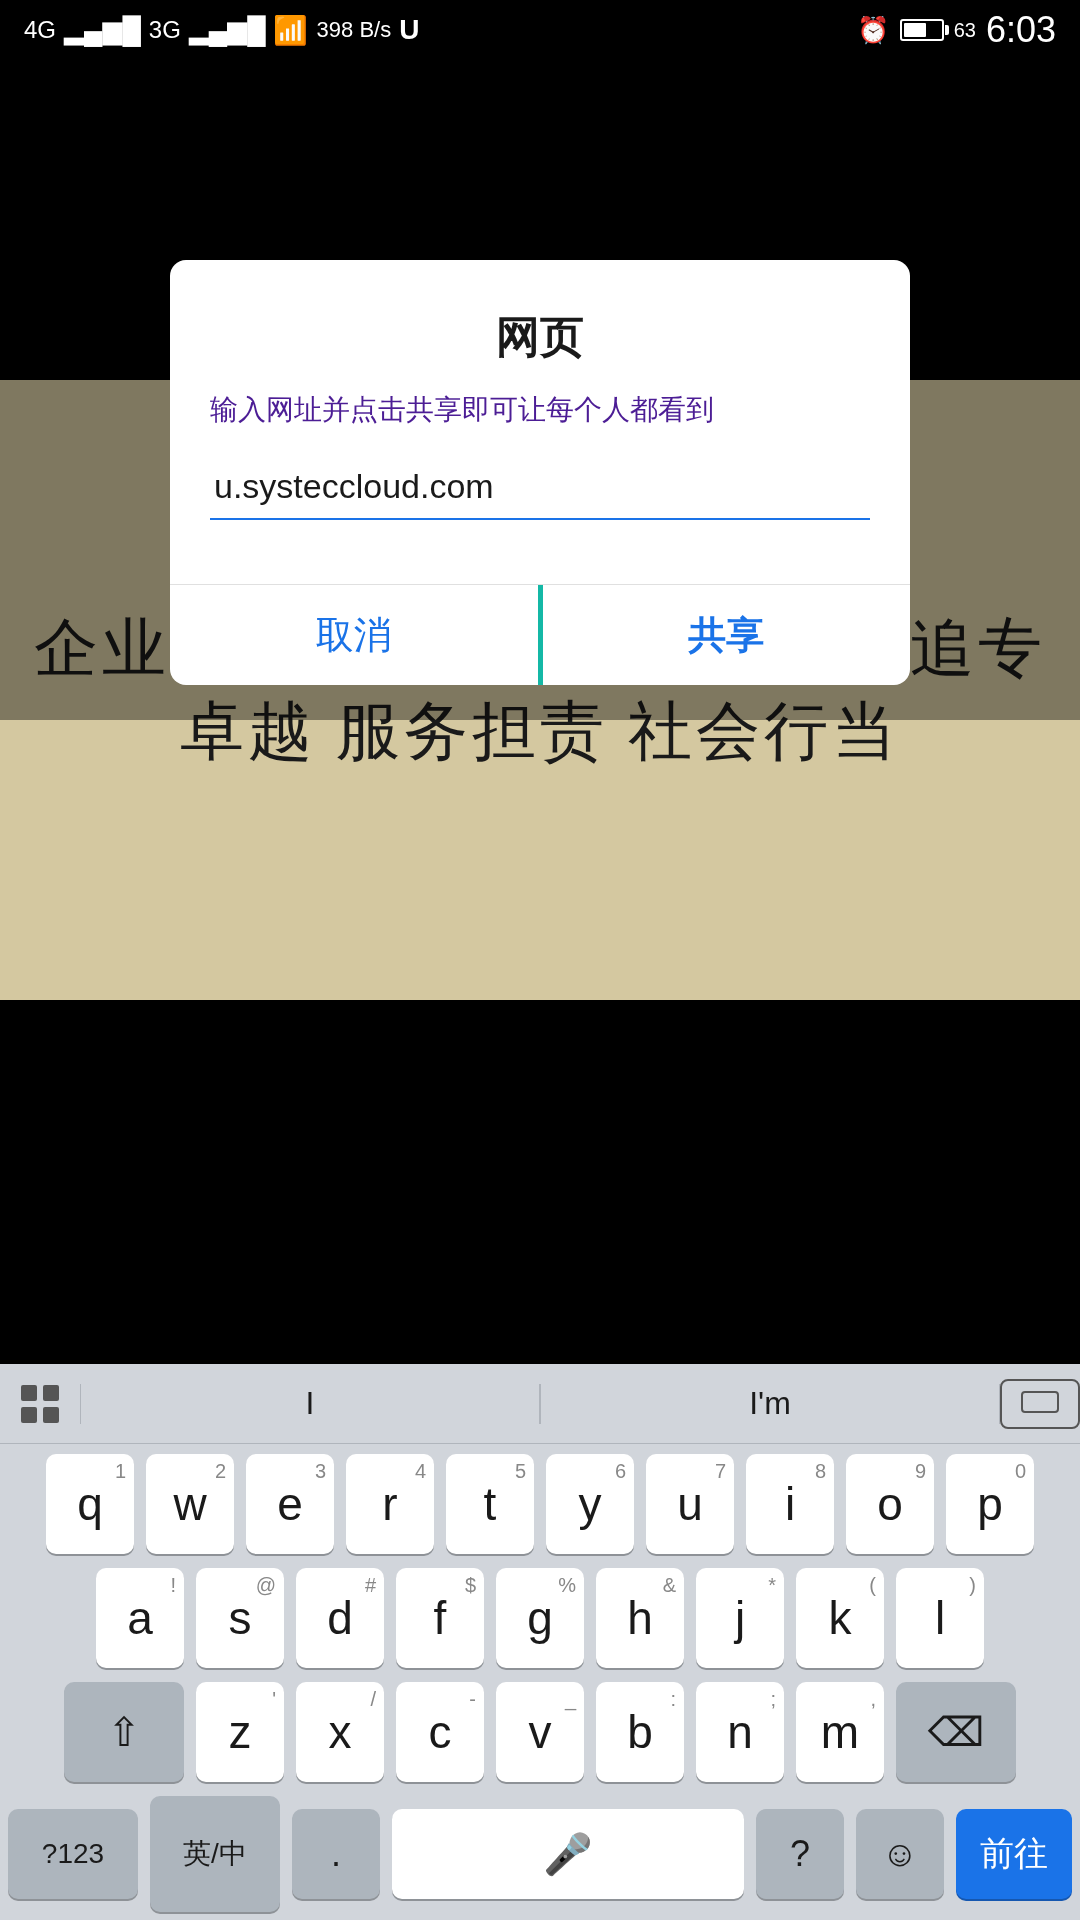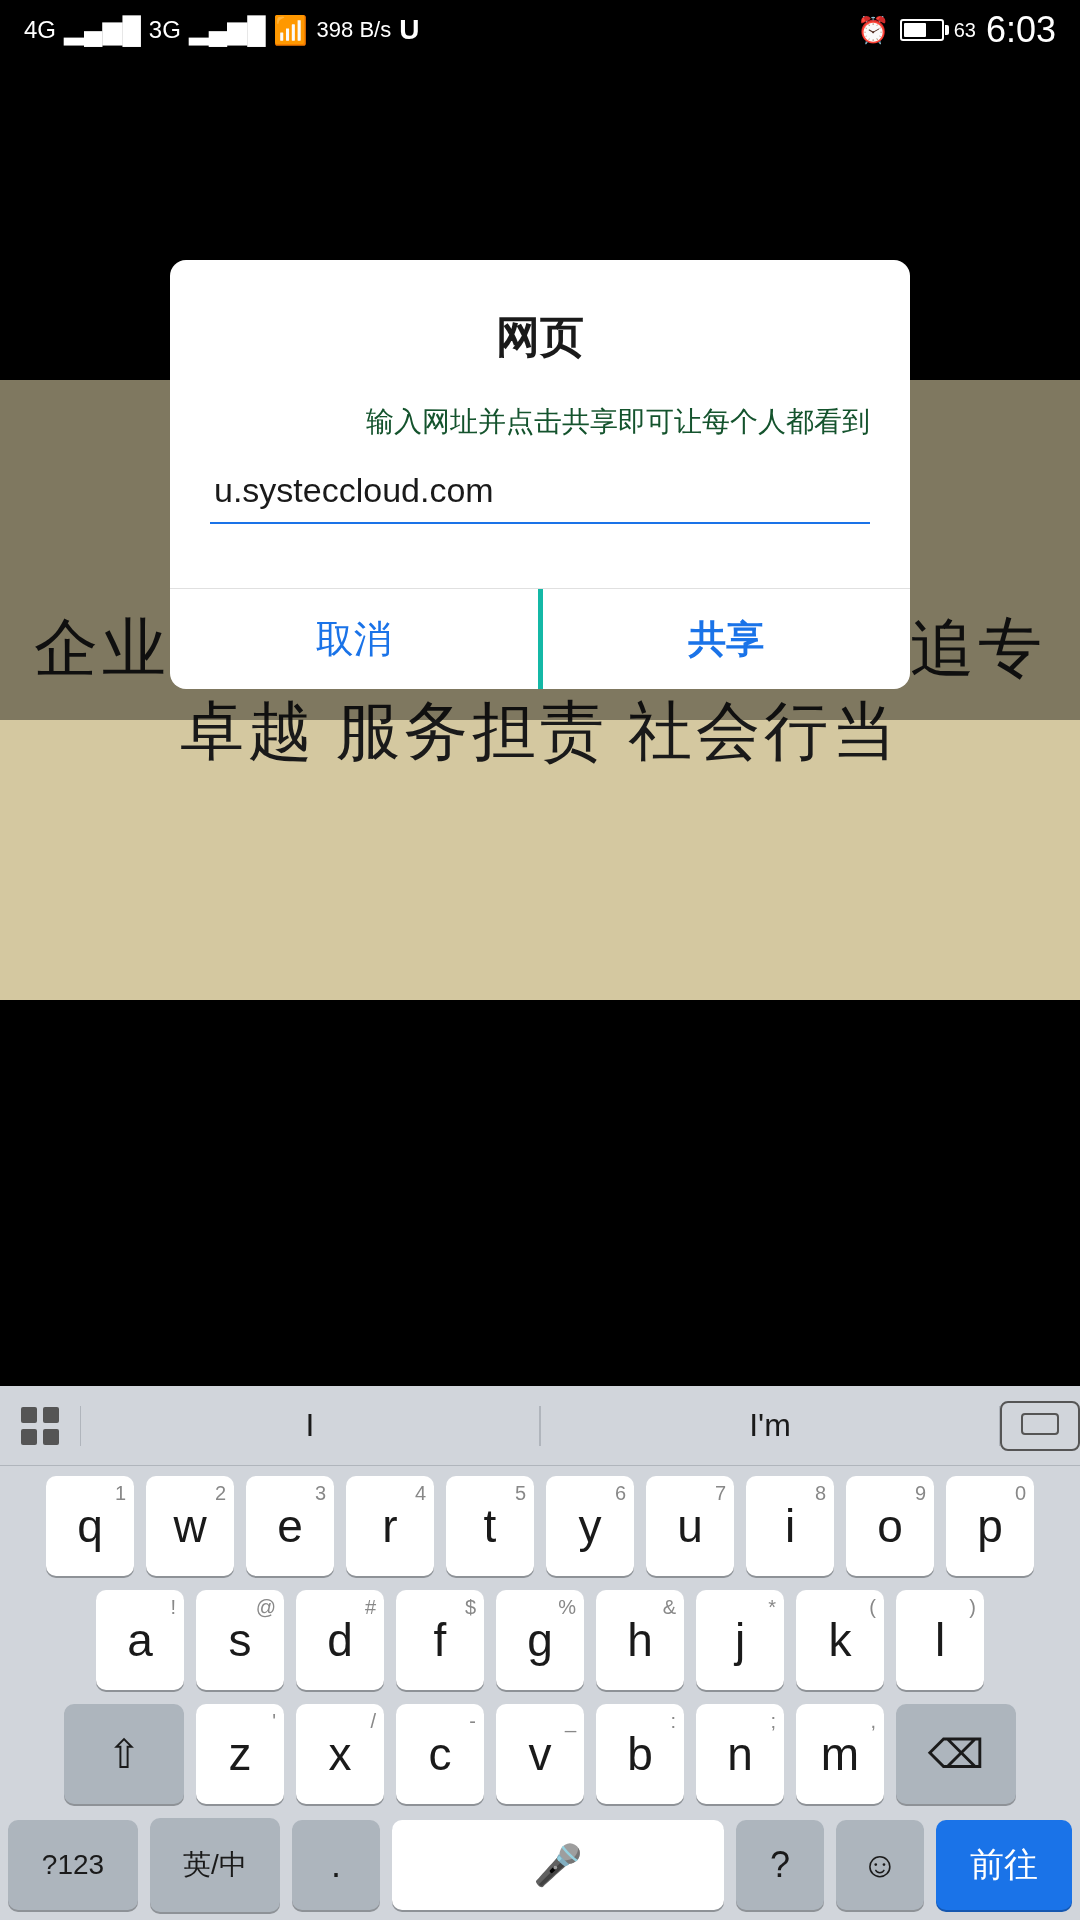--- a/index.html
+++ b/index.html
@@ -113,27 +113,27 @@
       overflow: hidden;
     }
     .dialog-body {
       padding: 48px 40px 32px;
     }
     .dialog-title {
       text-align: center;
       font-size: 44px;
       font-weight: 600;
       color: #1a1a1a;
-      margin-bottom: 36px;
+      margin-bottom: 24px;
     }
     .dialog-subtitle {
-      text-align: right;
+      text-align: left;
       font-size: 28px;
-      color: #14532d;
-      margin-bottom: 22px;
+      color: #4c1d95;
+      margin-bottom: 30px;
     }
     .dialog-input {
       width: 100%;
       font-size: 34px;
       color: #1a1a1a;
       border: none;
       border-bottom: 2px solid #1a73e8;
       outline: none;
       padding: 8px 4px 12px;
       background: transparent;
@@ -262,21 +262,21 @@
       align-items: center;
       justify-content: center;
       font-size: 28px;
       color: #1a1a1a;
       box-shadow: 0 2px 0 #8e9297;
       cursor: pointer;
     }
     .key-lang {
       background: #adb5bd;
       border-radius: 10px;
-      height: 94px;
+      height: 116px;
       width: 130px;
       display: flex;
       align-items: center;
       justify-content: center;
       font-size: 28px;
       color: #1a1a1a;
       box-shadow: 0 2px 0 #8e9297;
       cursor: pointer;
     }
     .key-dot {
@@ -328,21 +328,21 @@
       justify-content: center;
       font-size: 36px;
       color: #1a1a1a;
       box-shadow: 0 2px 0 #8e9297;
       cursor: pointer;
     }
     .key-go {
       background: #1a73e8;
       border-radius: 10px;
       height: 90px;
-      width: 136px;
+      width: 116px;
       display: flex;
       align-items: center;
       justify-content: center;
       font-size: 34px;
       color: #fff;
       font-weight: 500;
       box-shadow: 0 2px 0 #1557b0;
       cursor: pointer;
     }
     .hide-keyboard-btn {

